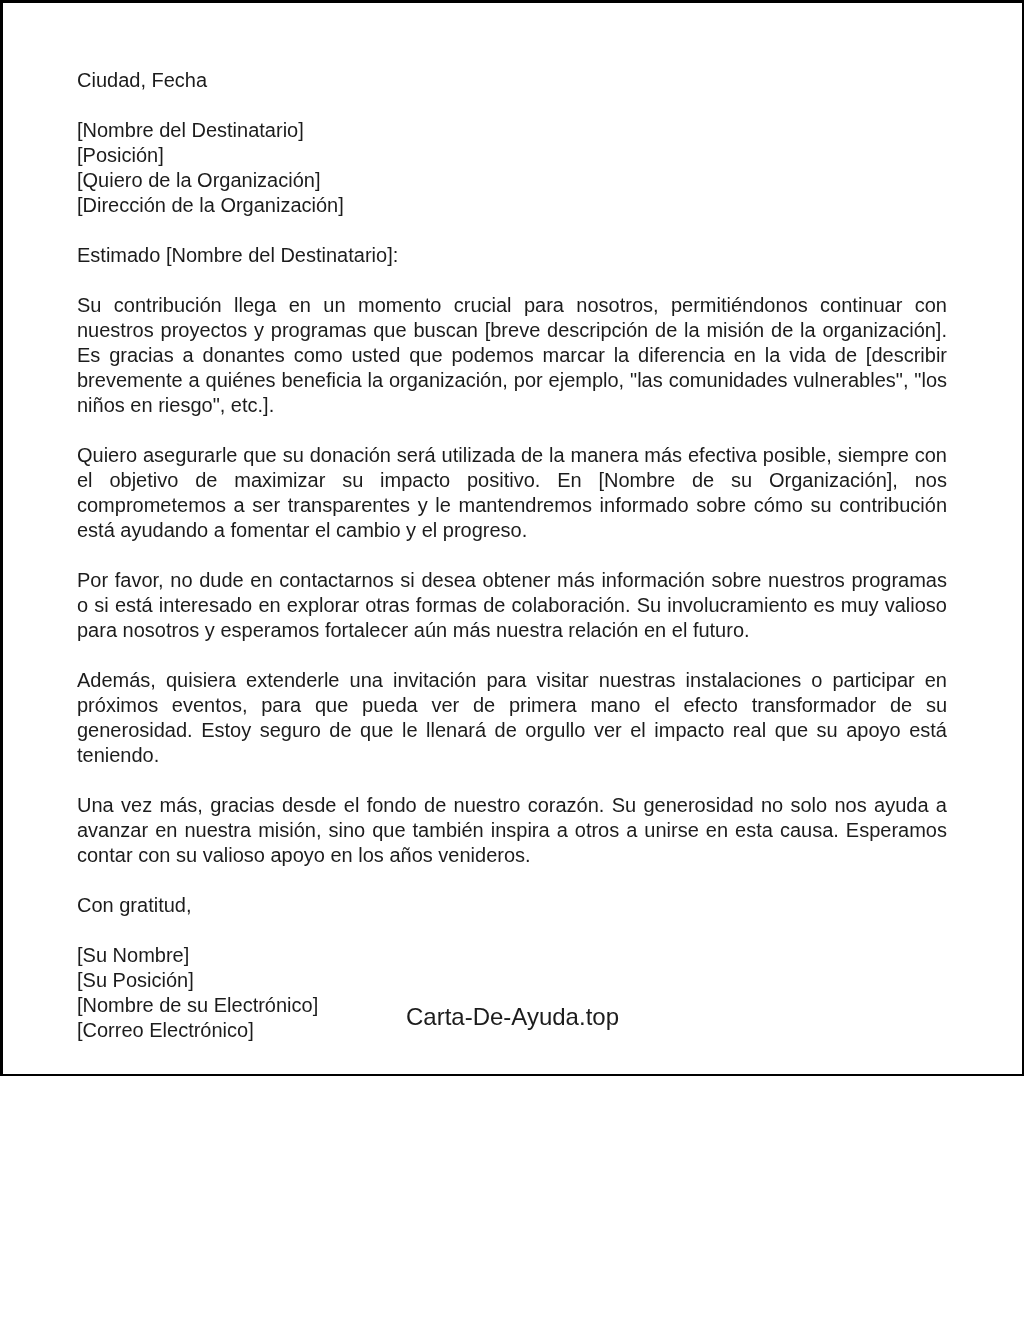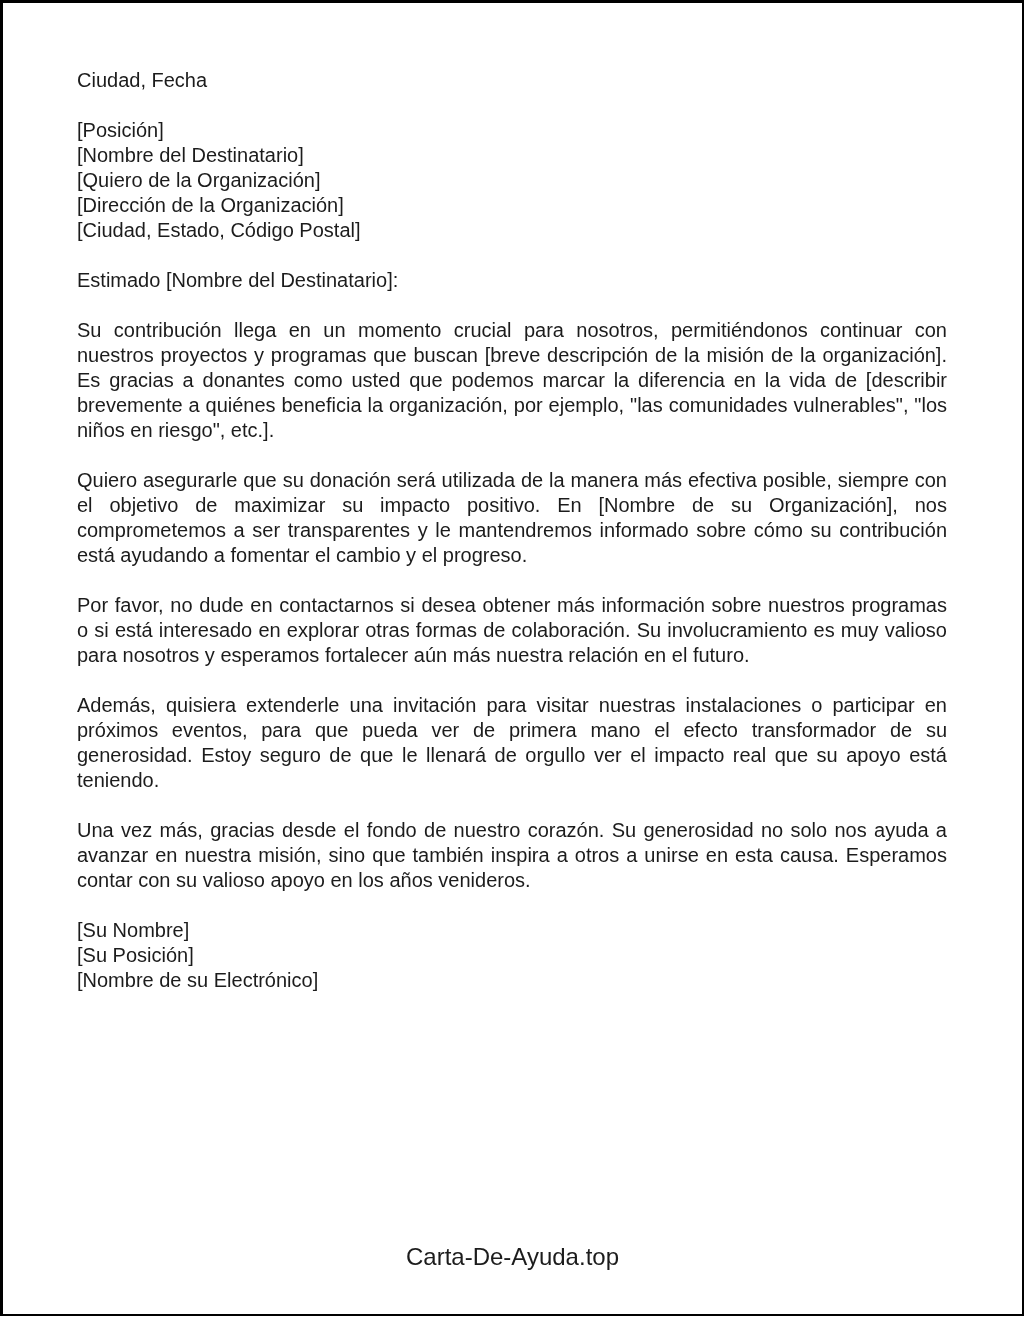--- a/index.html
+++ b/index.html
@@ -5,21 +5,21 @@
 <style>
   html, body {
     margin: 0;
     padding: 0;
     background: #ffffff;
   }
   .page {
     position: relative;
     box-sizing: border-box;
     width: 1024px;
-    height: 1316px;
+    height: 1076px;
     background: #ffffff;
     border-style: solid;
     border-color: #000000;
     border-width: 3px 2px 2px 3px;
     font-family: "Liberation Sans", sans-serif;
     color: #1c1c1c;
     overflow: hidden;
   }
   .content {
     padding: 65px 75px 0 74px;
@@ -50,38 +50,39 @@
 </style>
 </head>
 <body>
 
 <div class="page">
   <div class="content">
 
     <div class="line block">Ciudad, Fecha</div>
 
     <div class="block">
+      <div class="line">[Nombre del Destinatario]</div>
       <div class="line">[Posición]</div>
-      <div class="line">[Nombre del Destinatario]</div>
       <div class="line">[Quiero de la Organización]</div>
       <div class="line">[Dirección de la Organización]</div>
-      <div class="line">[Ciudad, Estado, Código Postal]</div>
     </div>
 
     <div class="line block">Estimado [Nombre del Destinatario]:</div>
 
     <p class="para">Su contribución llega en un momento crucial para nosotros, permitiéndonos continuar con nuestros proyectos y programas que buscan [breve descripción de la misión de la organización]. Es gracias a donantes como usted que podemos marcar la diferencia en la vida de [describir brevemente a quiénes beneficia la organización, por ejemplo, "las comunidades vulnerables", "los niños en riesgo", etc.].</p>
     <p class="para">Quiero asegurarle que su donación será utilizada de la manera más efectiva posible, siempre con el objetivo de maximizar su impacto positivo. En [Nombre de su Organización], nos comprometemos a ser transparentes y le mantendremos informado sobre cómo su contribución está ayudando a fomentar el cambio y el progreso.</p>
     <p class="para">Por favor, no dude en contactarnos si desea obtener más información sobre nuestros programas o si está interesado en explorar otras formas de colaboración. Su involucramiento es muy valioso para nosotros y esperamos fortalecer aún más nuestra relación en el futuro.</p>
     <p class="para">Además, quisiera extenderle una invitación para visitar nuestras instalaciones o participar en próximos eventos, para que pueda ver de primera mano el efecto transformador de su generosidad. Estoy seguro de que le llenará de orgullo ver el impacto real que su apoyo está teniendo.</p>
     <p class="para">Una vez más, gracias desde el fondo de nuestro corazón. Su generosidad no solo nos ayuda a avanzar en nuestra misión, sino que también inspira a otros a unirse en esta causa. Esperamos contar con su valioso apoyo en los años venideros.</p>
 
+    <div class="line block">Con gratitud,</div>
 
     <div class="block">
       <div class="line">[Su Nombre]</div>
       <div class="line">[Su Posición]</div>
       <div class="line">[Nombre de su Electrónico]</div>
+      <div class="line">[Correo Electrónico]</div>
     </div>
 
   </div>
 
   <div class="footer">Carta-De-Ayuda.top</div>
 </div>
 
 </body></html>

